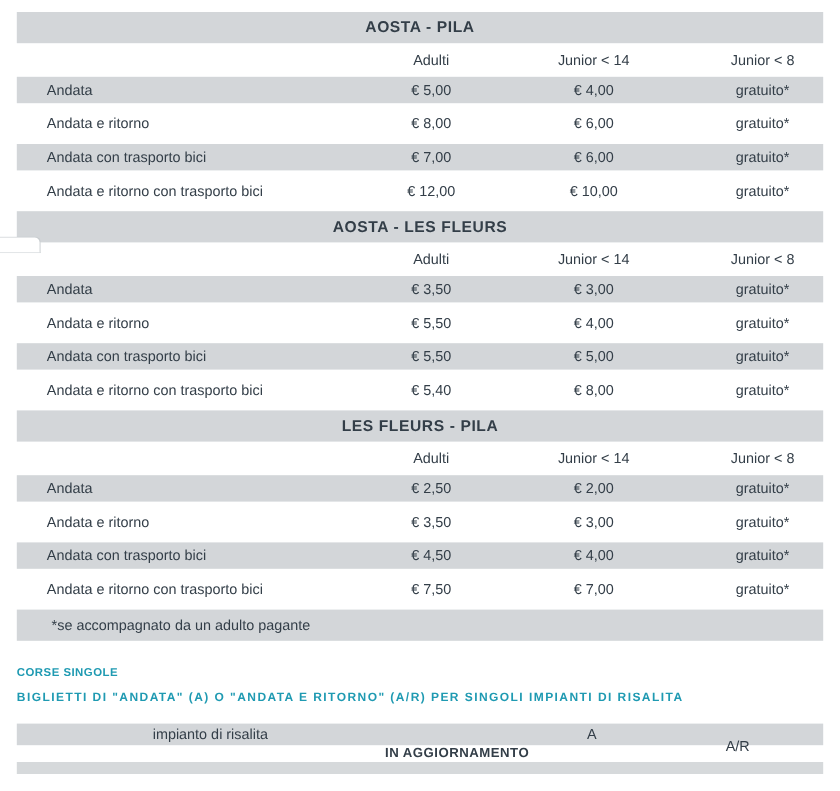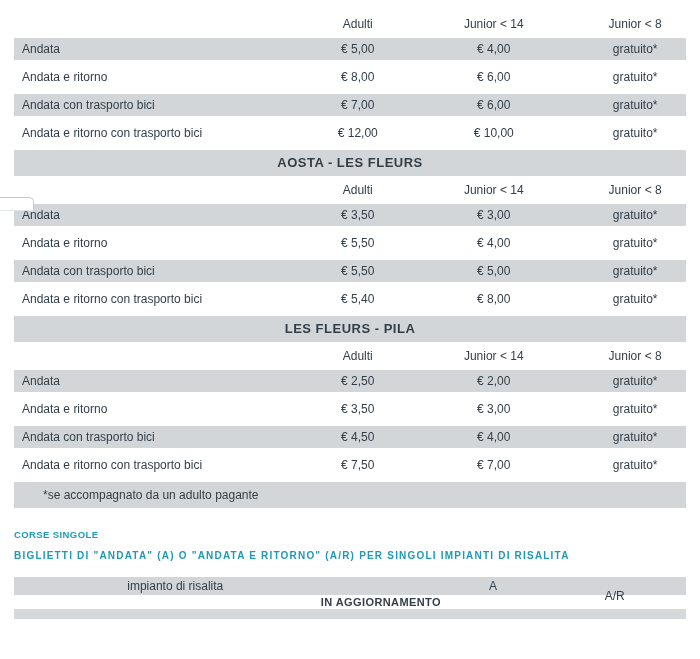--- a/index.html
+++ b/index.html
@@ -18,21 +18,21 @@
     background:#d3d6d9;
     text-align:center;
     font-size:13px;font-weight:bold;
     letter-spacing:0.5px;
   }
   .row{display:flex;align-items:center;gap:45px;}
   .header-row{height:28px;}
   .data-row{height:22px;margin-bottom:6px;}
   .data-row.gray{background:#d3d6d9;}
   .cell{font-size:12px;}
-  .c1{width:47%;box-sizing:border-box;padding-left:8px;text-align:left;}
+  .c1{width:47%;box-sizing:border-box;padding-left:25px;text-align:left;}
   .c2{width:17%;text-align:center;}
   .c3{width:17%;text-align:center;}
   .c4{width:19%;text-align:center;}
   .footnote-bar{
     height:26px;line-height:26px;
     background:#d3d6d9;
     font-size:12px;
     padding-left:29px;
   }
   .teal-heading{
@@ -91,20 +91,21 @@
     border-radius:0 5px 0 0;
     z-index:2;
   }
 </style>
 </head>
 <body>
 
 <div class="page">
 
   <section>
+    <div class="title-bar">AOSTA - PILA</div>
     <div class="row header-row">
       <div class="cell c1"></div>
       <div class="cell c2">Adulti</div>
       <div class="cell c3">Junior &lt; 14</div>
       <div class="cell c4">Junior &lt; 8</div>
     </div>
     <div class="row data-row gray">
       <div class="cell c1">Andata</div>
       <div class="cell c2">€ 5,00</div>
       <div class="cell c3">€ 4,00</div>

